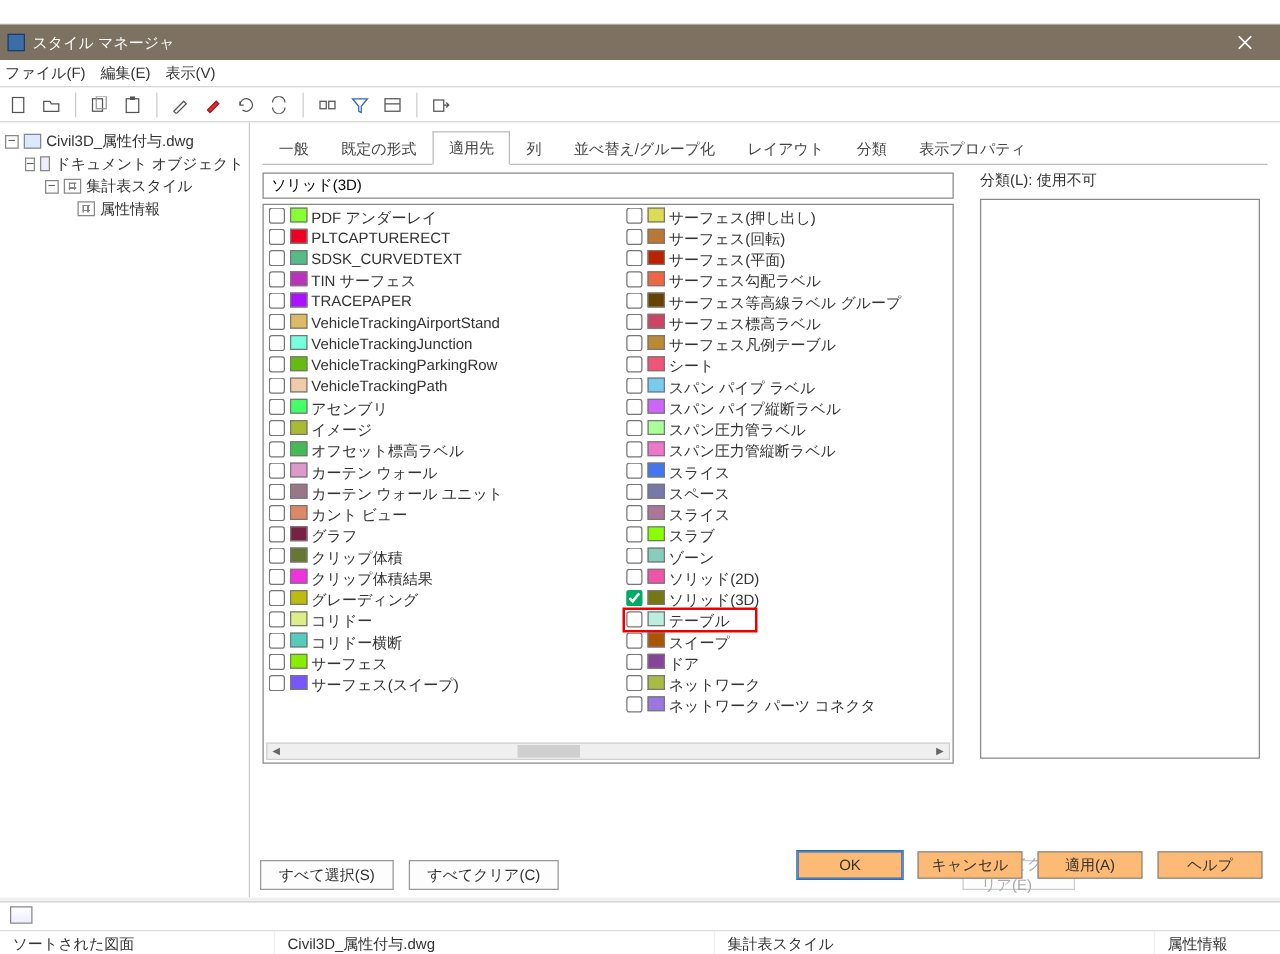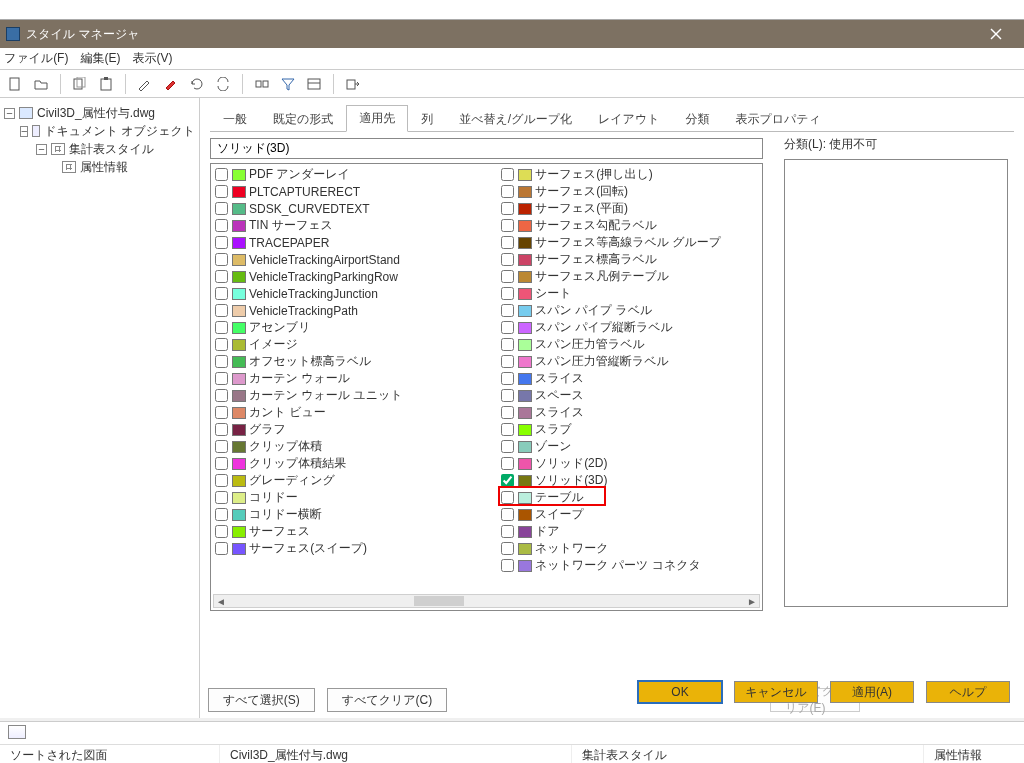--- a/index.html
+++ b/index.html
@@ -28,36 +28,36 @@
   .tabs { display:flex; border-bottom:1px solid #bbb; height:26px; align-items:flex-end; }
   .tab { padding:4px 12px; cursor:pointer; color:#444; border:1px solid transparent; border-bottom:none; position:relative; top:1px; }
   .tab.active { background:#fff; border-color:#bbb; border-bottom:1px solid #fff; }
   .filterbox { margin-top:6px; }
   .filterbox input { width:553px; height:21px; border:1px solid #888; padding:2px 6px; font-size:12px; }
   .listpanel { width:553px; height:448px; border:1px solid #888; margin-top:4px; position:relative; overflow:hidden; }
   .cols { display:flex; height:430px; }
   .col { padding:2px 4px; }
   .col.left { width:286px; }
   .col.right { width:260px; }
-  .item { display:flex; align-items:center; height:17px; white-space:nowrap; }
+  .item { display:flex; align-items:flex-start; height:17px; white-space:nowrap; }
   .item input[type=checkbox]{ width:13px; height:13px; margin:0 4px 0 0; accent-color:#0a6; }
   .iicon { width:14px; height:12px; margin-right:3px; display:inline-block; border:1px solid #777; }
   .highlight { position:absolute; border:2px solid #e00; pointer-events:none; }
   .scrollx { position:absolute; left:2px; right:2px; bottom:2px; height:14px; background:#efefef; border:1px solid #cfcfcf; }
   .sx-thumb { position:absolute; left:200px; width:50px; top:1px; bottom:1px; background:#cfcfcf;}
   .sx-arrow { position:absolute; top:0; bottom:0; width:14px; display:flex; align-items:center; justify-content:center; color:#666; font-size:10px;}
   .sx-arrow.l{left:0;} .sx-arrow.r{right:0;}
   .rightpane { position:absolute; left:584px; top:38px; }
   .rp-label { margin-bottom:6px; }
   .rp-box { width:224px; height:448px; border:1px solid #888; background:#fff; }
   .btnbar { position:absolute; bottom:6px; left:8px; display:flex; gap:12px; }
   .btn { min-width:90px; height:24px; border:1px solid #999; background:#fdfdfd; display:inline-flex; align-items:center; justify-content:center; padding:0 14px; cursor:pointer; }
   .btn.disabled { color:#aaa; border-color:#ccc; }
   .footerbtns { position:absolute; right:14px; bottom:60px; display:flex; gap:12px; }
-  .fbtn { width:84px; height:22px; border:1px solid #888; background:#eab308; display:flex; align-items:center; justify-content:center; cursor:pointer; }
+  .fbtn { width:84px; height:22px; border:1px solid #888; background:#fdba74; display:flex; align-items:center; justify-content:center; cursor:pointer; }
   .fbtn.primary { border:1px solid #2a6dbb; outline:1px solid #2a6dbb; }
   .status { position:absolute; left:0; right:0; bottom:0; height:42px; border-top:1px solid #ccc; background:#fff; }
   .status-inner { display:flex; height:36px; border-top:1px solid #ddd; margin-top:22px; font-size:12px; }
   .status-cell { padding:2px 10px; border-right:1px solid #eee; flex:1; }
   .status-cell:last-child{flex:0 0 100px; border-right:none;}
   .status-icon { position:absolute; left:8px; bottom:24px; width:18px; height:14px; border:1px solid #888; background:linear-gradient(#fff,#eef);}
   svg { display:block; }
 </style>
 </head>
 <body>
@@ -222,27 +222,27 @@
               <span class="iicon" style="background: rgb(170, 17, 255);"></span>
               <span>TRACEPAPER</span>
             </div>
             <div class="item">
               <input type="checkbox" style="">
               <span class="iicon" style="background: rgb(221, 187, 102);"></span>
               <span>VehicleTrackingAirportStand</span>
             </div>
             <div class="item">
               <input type="checkbox" style="">
+              <span class="iicon" style="background: rgb(119, 255, 221);"></span>
+              <span>VehicleTrackingJunction</span>
+            </div>
+            <div class="item">
+              <input type="checkbox" style="">
               <span class="iicon" style="background: rgb(102, 187, 17);"></span>
               <span>VehicleTrackingParkingRow</span>
-            </div>
-            <div class="item">
-              <input type="checkbox" style="">
-              <span class="iicon" style="background: rgb(119, 255, 221);"></span>
-              <span>VehicleTrackingJunction</span>
             </div>
             <div class="item">
               <input type="checkbox" style="">
               <span class="iicon" style="background: rgb(238, 204, 170);"></span>
               <span>VehicleTrackingPath</span>
             </div>
             <div class="item">
               <input type="checkbox" style="">
               <span class="iicon" style="background: rgb(68, 255, 102);"></span>
               <span>アセンブリ</span>

